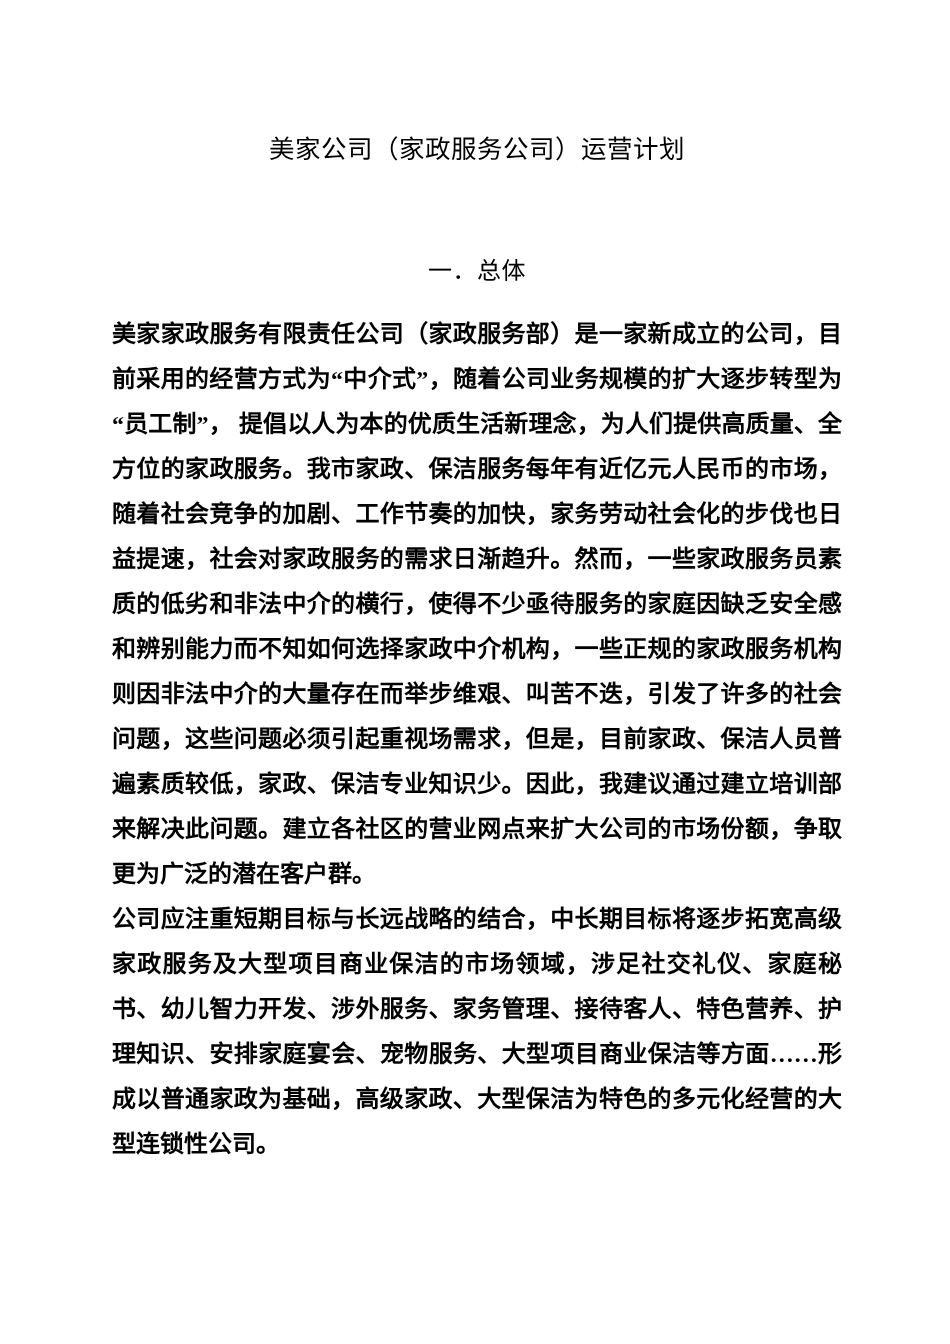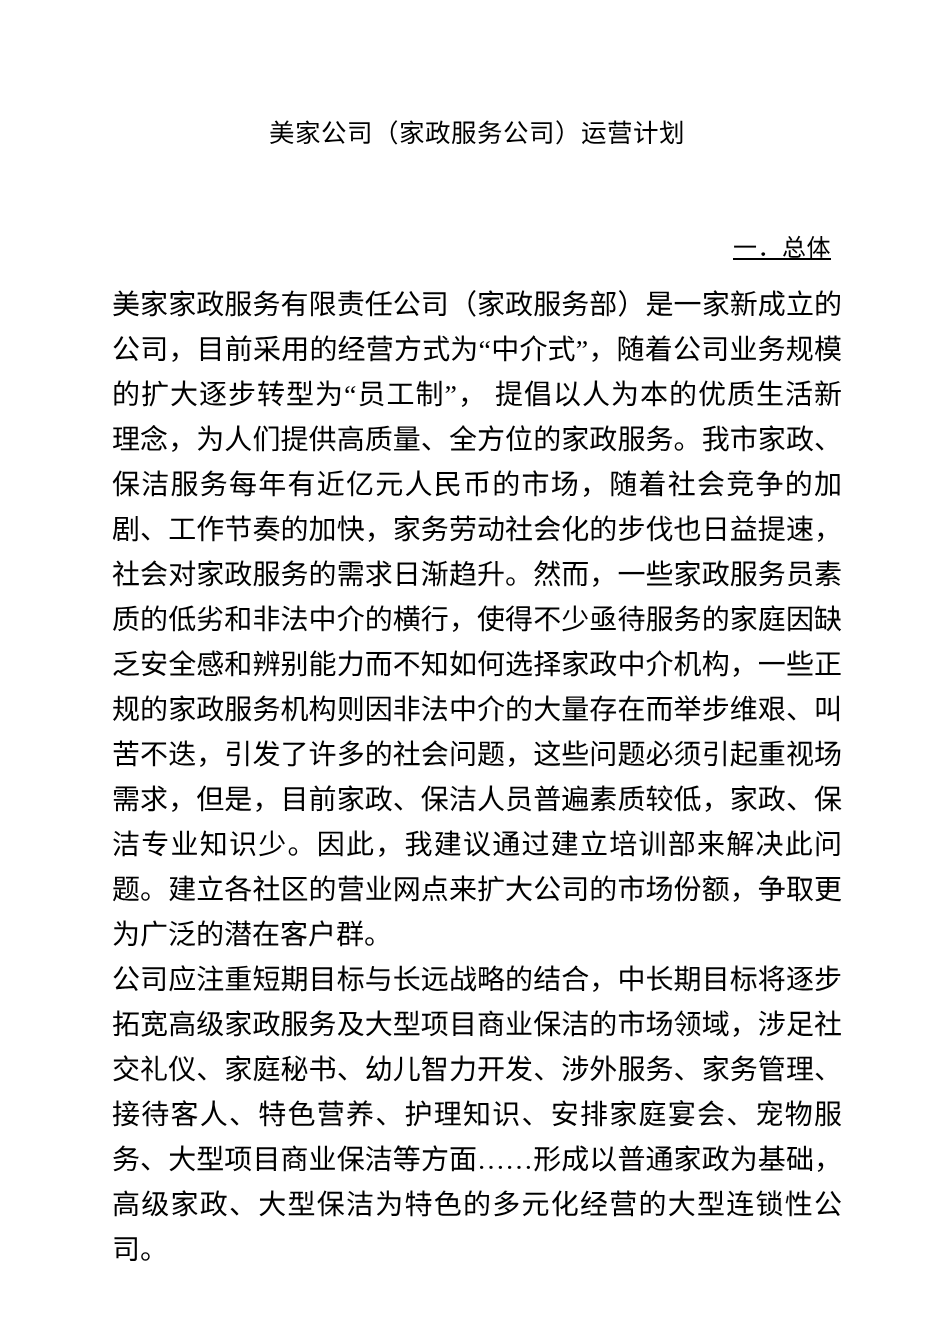--- a/index.html
+++ b/index.html
@@ -22,45 +22,44 @@
     overflow: hidden;
     box-sizing: border-box;
   }
   .page-body {
     position: absolute;
     left: 112px;
     top: 0;
     width: 730px;
   }
   .doc-title {
-    margin: 0;
+    margin: 16px;
     padding: 0;
     font-size: 25.5px;
     font-weight: 400;
     line-height: 34px;
     text-align: center;
     letter-spacing: 0.5px;
     padding-top: 117px;
   }
   .section-heading {
-    margin: 11px;
+    margin: 18px;
     padding: 0;
     font-size: 24px;
     font-weight: 400;
     line-height: 45px;
     letter-spacing: 0.5px;
     padding-top: 64px;
-    text-align: right;
-    text-decoration: underline;
+    text-align: center;
   }
   .body-par {
     margin: 0;
     padding: 0;
-    font-size: 28px;
-    font-weight: 400;
+    font-size: 24px;
+    font-weight: 700;
     line-height: 45px;
     text-align: justify;
     text-justify: inter-ideograph;
     text-align-last: left;
     letter-spacing: 0px;
     word-break: break-all;
   }
 </style>
 </head>
 <body>

